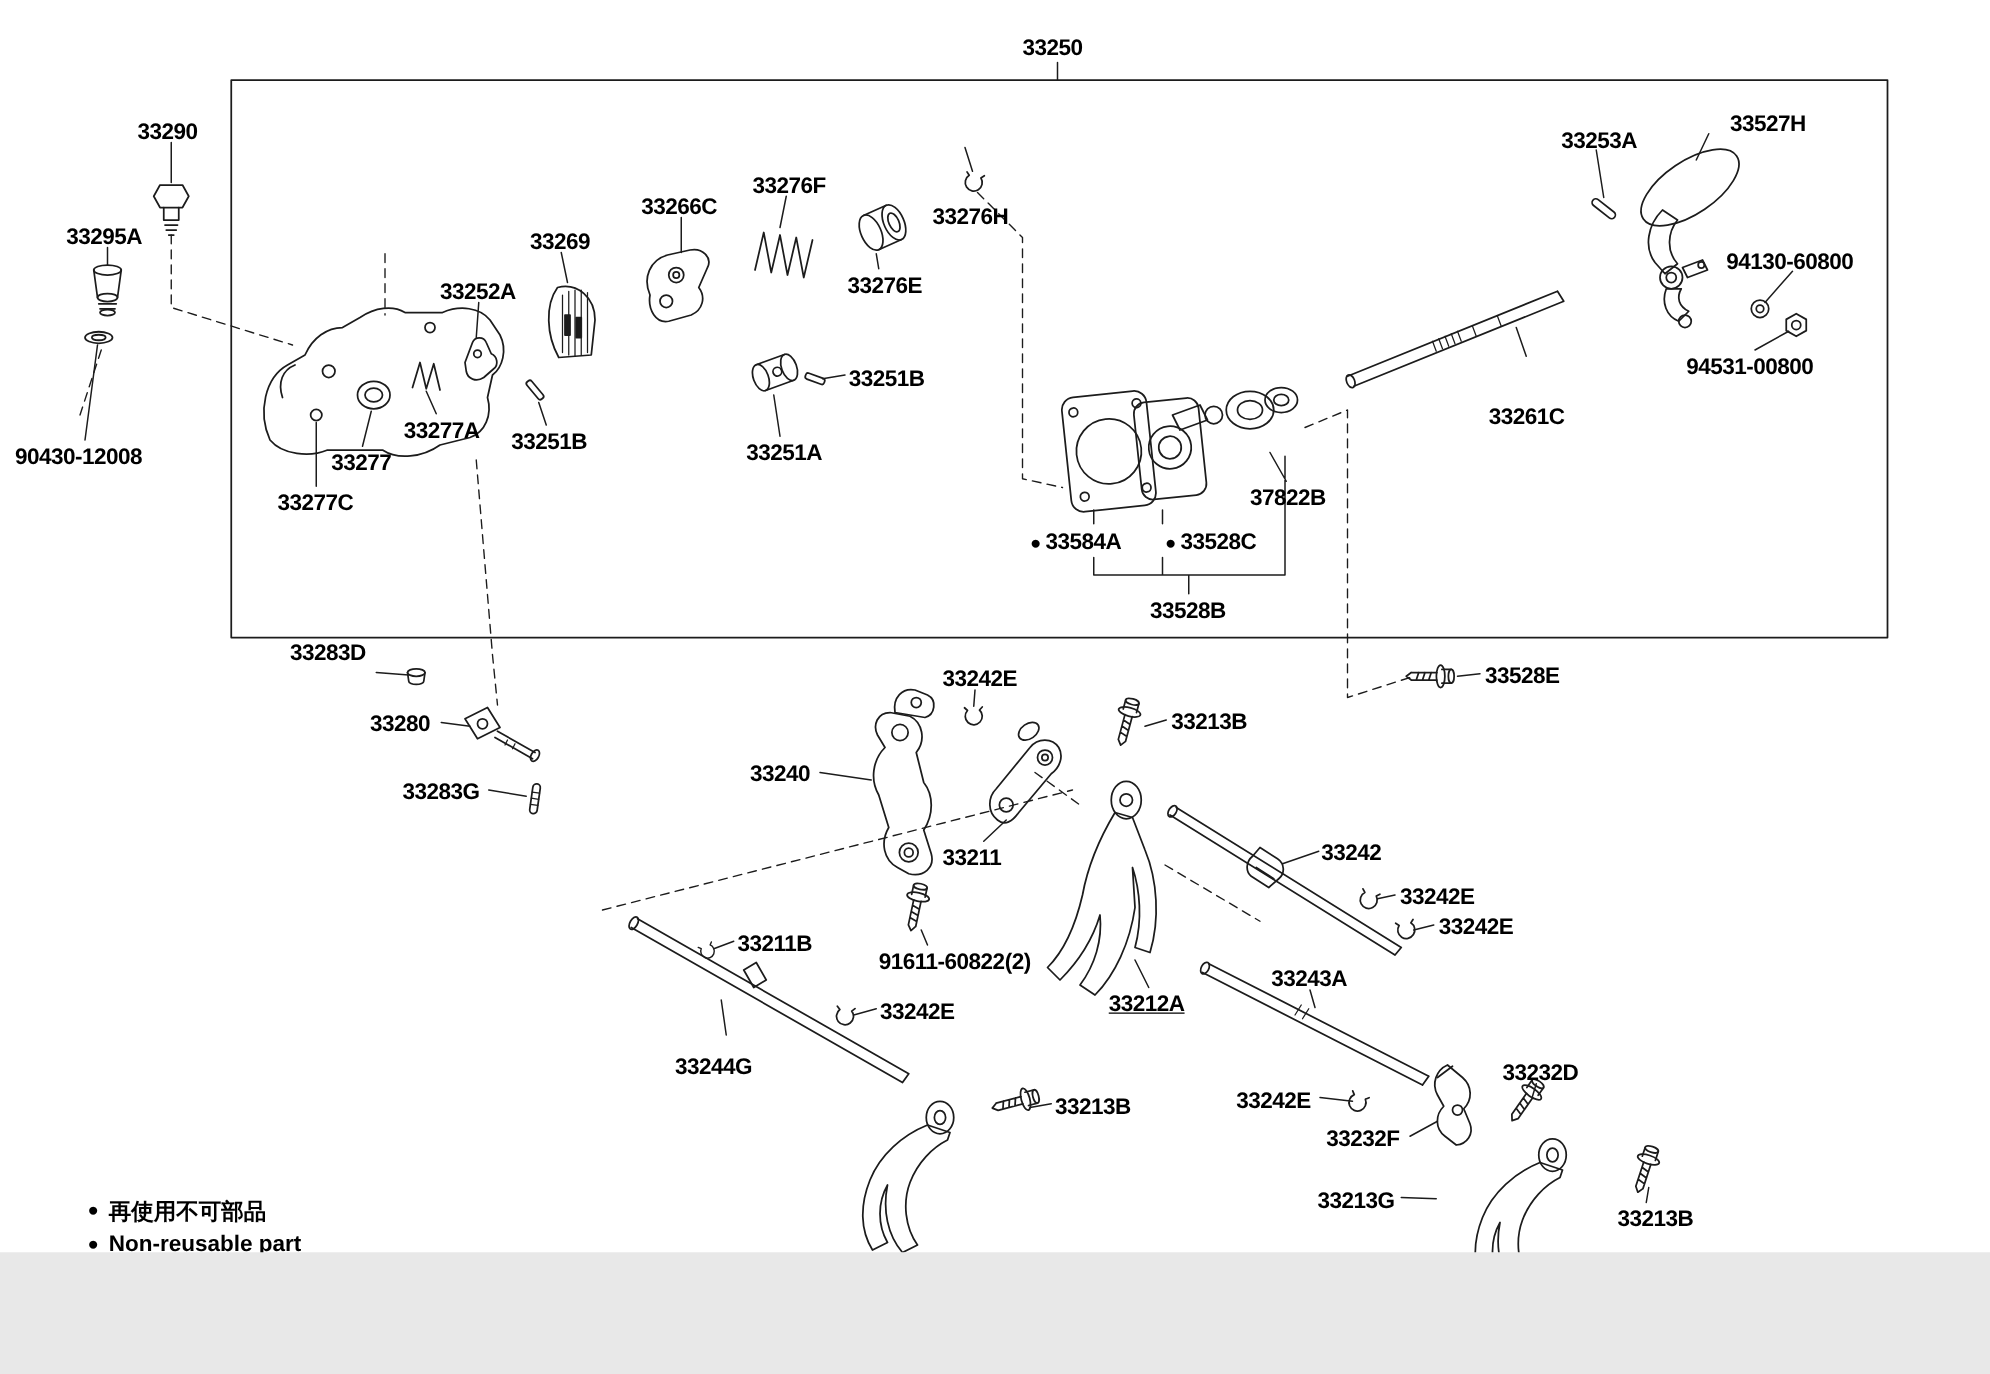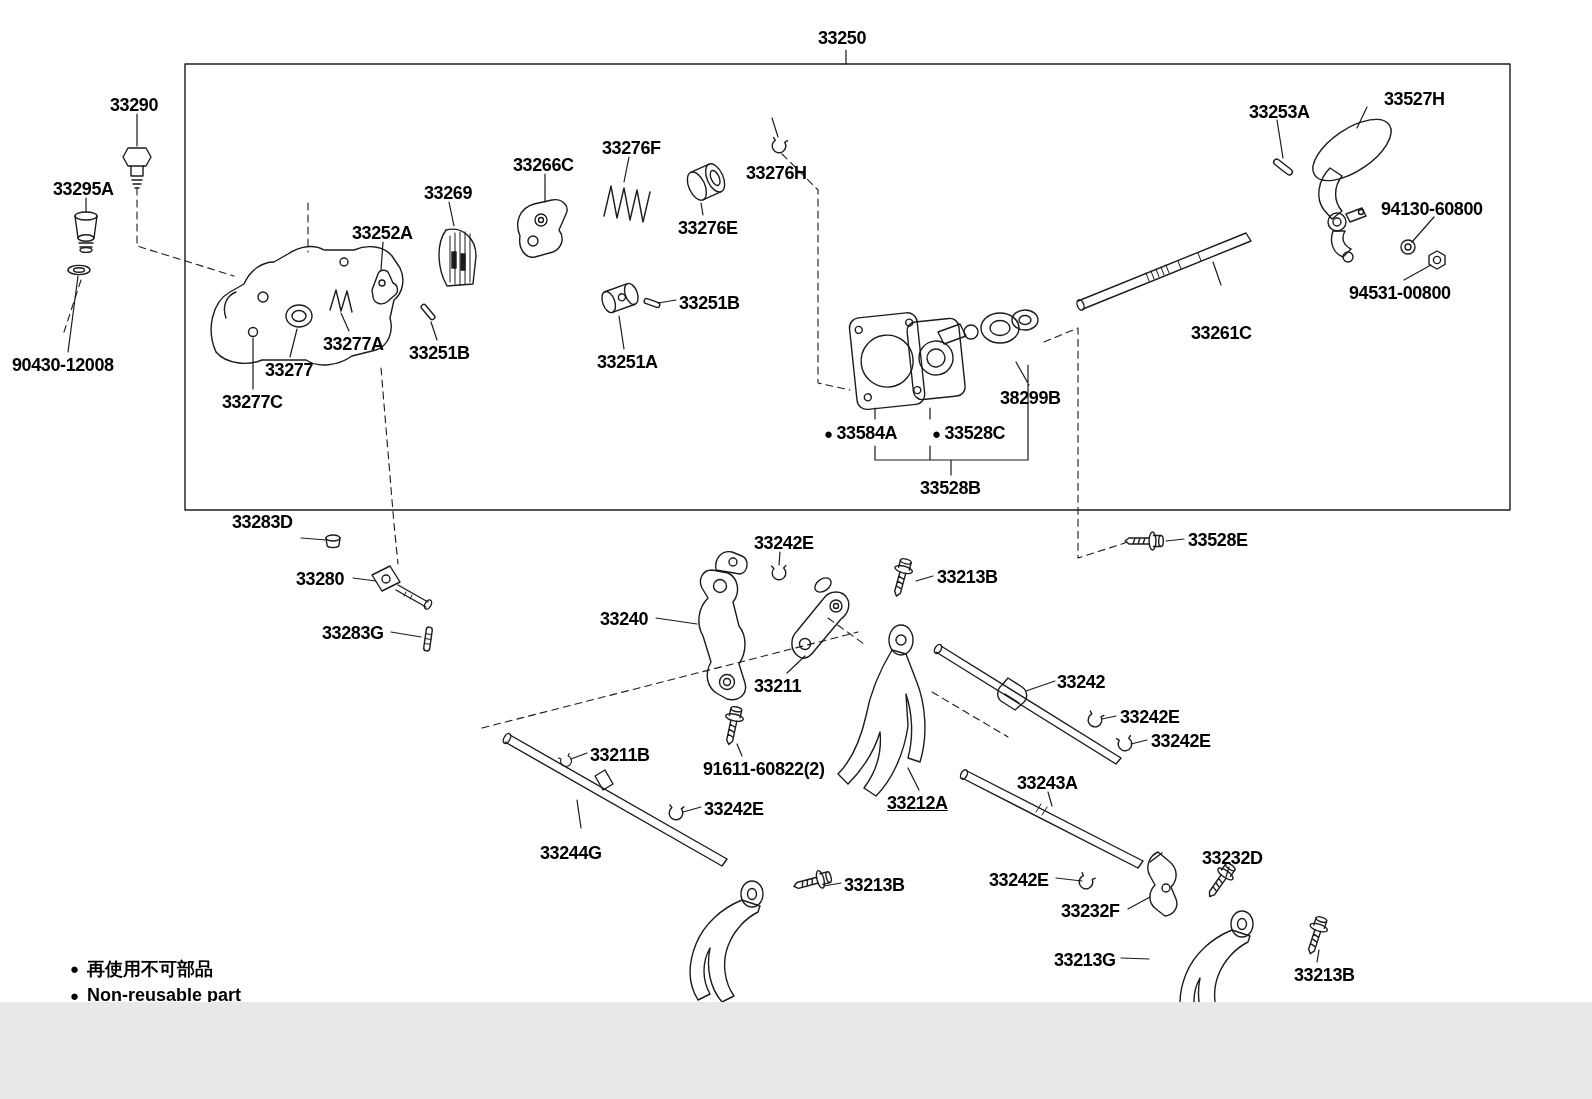--- a/index.html
+++ b/index.html
@@ -322,21 +322,21 @@
       <div class="part-label" style="left: 602px; top: 138px;">33276F</div>
       <div class="part-label" style="left: 678px; top: 218px;">33276E</div>
       <div class="part-label" style="left: 679px; top: 293px;">33251B</div>
       <div class="part-label" style="left: 597px; top: 352px;">33251A</div>
       <div class="part-label" style="left: 746px; top: 116px; margin-top: 47px;">33276H</div>
       <div class="part-label" style="left: 1249px; top: 102px;">33253A</div>
       <div class="part-label" style="left: 1340px; top: 89px; margin-left: 44px;">33527H</div>
       <div class="part-label" style="left: 1381px; top: 199px;">94130-60800</div>
       <div class="part-label" style="left: 1349px; top: 283px;">94531-00800</div>
       <div class="part-label" style="left: 1191px; top: 288px; margin-top: 35px;">33261C</div>
-      <div class="part-label" style="left: 1000px; top: 388px;">38299B</div>
+      <div class="part-label" style="left: 1000px; top: 388px;">37822B</div>
       <div class="part-label" style="left: 824px; top: 423px;"><span class="bullet">● </span>33584A</div>
       <div class="part-label" style="left: 932px; top: 423px;"><span class="bullet">● </span>33528C</div>
       <div class="part-label" style="left: 920px; top: 478px;">33528B</div>
       <div class="part-label" style="left: 232px; top: 512px;">33283D</div>
       <div class="part-label" style="left: 296px; top: 569px;">33280</div>
       <div class="part-label" style="left: 322px; top: 623px;">33283G</div>
       <div class="part-label" style="left: 1188px; top: 530px;">33528E</div>
       <div class="part-label" style="left: 754px; top: 533px;">33242E</div>
       <div class="part-label" style="left: 937px; top: 567px;">33213B</div>
       <div class="part-label" style="left: 600px; top: 609px;">33240</div>

